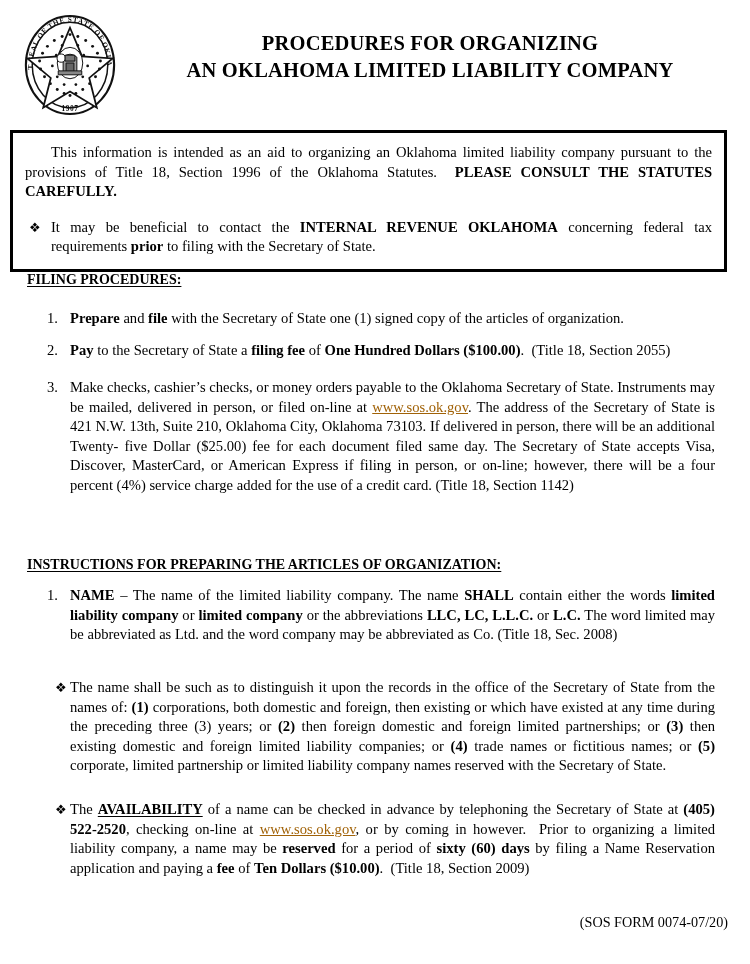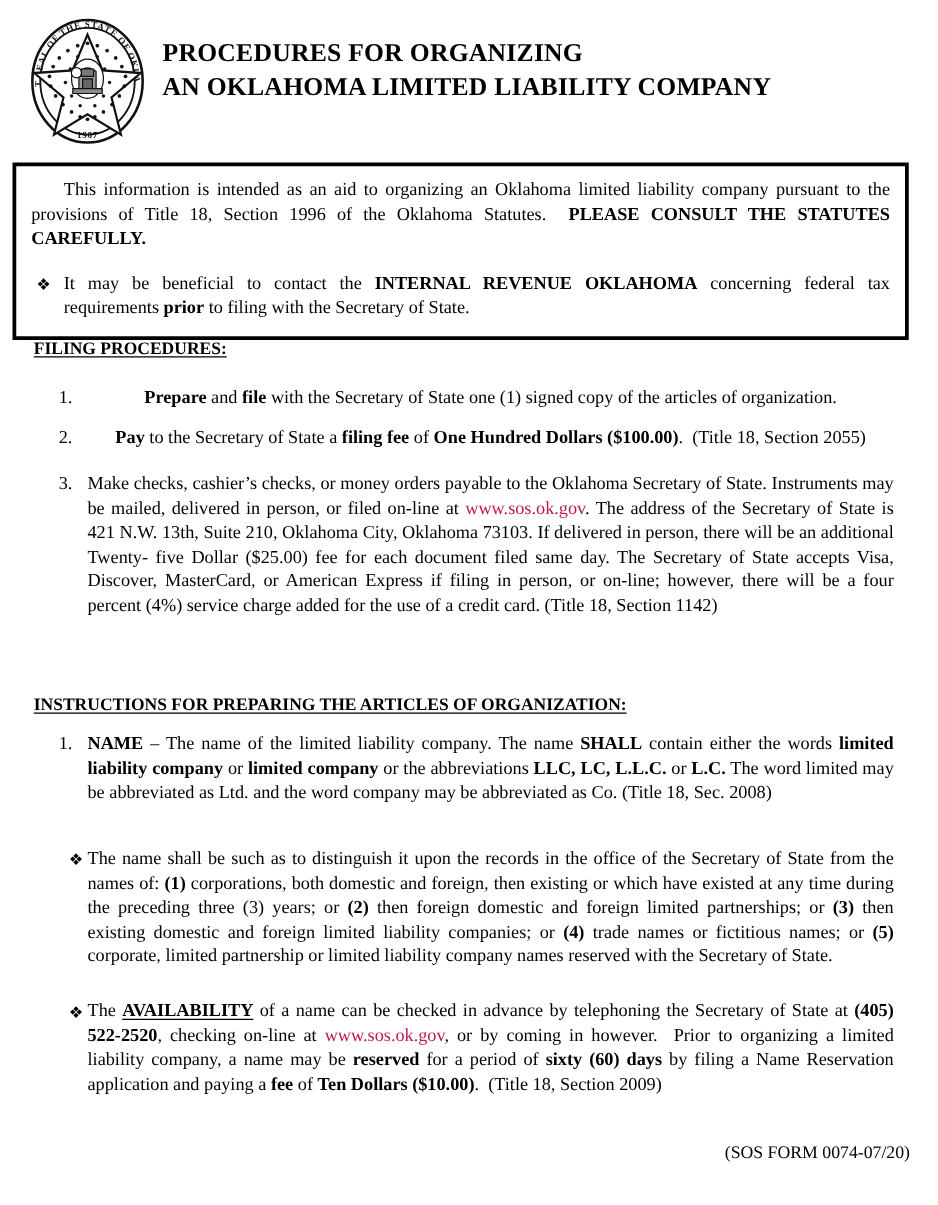--- a/index.html
+++ b/index.html
@@ -36,21 +36,21 @@
     justify-content: center;
     padding-top: 4px;
   }
   .seal {
     width: 102px;
     height: 106px;
     display: block;
   }
   .title-block {
     flex: 1 1 auto;
-    text-align: left;
+    text-align: center;
     padding-top: 22px;
     padding-right: 10px;
   }
   .title-line {
     font-family: "Liberation Serif", "DejaVu Serif", serif;
     font-weight: bold;
     font-size: 20.5px;
     line-height: 27px;
     letter-spacing: 0.2px;
     white-space: nowrap;
@@ -117,33 +117,34 @@
     text-align: left;
   }
   .num-marker { width: 23px; }
   .bul-marker { width: 15px; font-size: 13px; }
   .item-body {
     flex: 1 1 auto;
     font-size: 14.6px;
     line-height: 19.6px;
     text-align: justify;
   }
-  .item-body.nojust { text-align: center; }
+  .item-body.nojust { text-align: left; }
 
   #filing-item-1 { left: 47px; top: 309px;  width: 668px; }
   #filing-item-2 { left: 47px; top: 341px;  width: 668px; }
   #filing-item-3 { left: 47px; top: 378px;  width: 668px; }
   #name-item-1   { left: 47px; top: 586px;  width: 668px; }
   #name-bullet-1 { left: 55px; top: 678px;  width: 660px; }
   #name-bullet-2 { left: 55px; top: 800px;  width: 660px; }
 
   b, strong { font-weight: bold; }
   .u { text-decoration: underline; text-underline-offset: 2px; }
   .link {
-    color: #be185d;
+    color: #a16207;
+    text-decoration: underline;
     text-underline-offset: 1px;
     cursor: pointer;
   }
 
   
   .footer {
     position: absolute;
     right: 22px;
     top: 913px;
     font-size: 14.2px;

